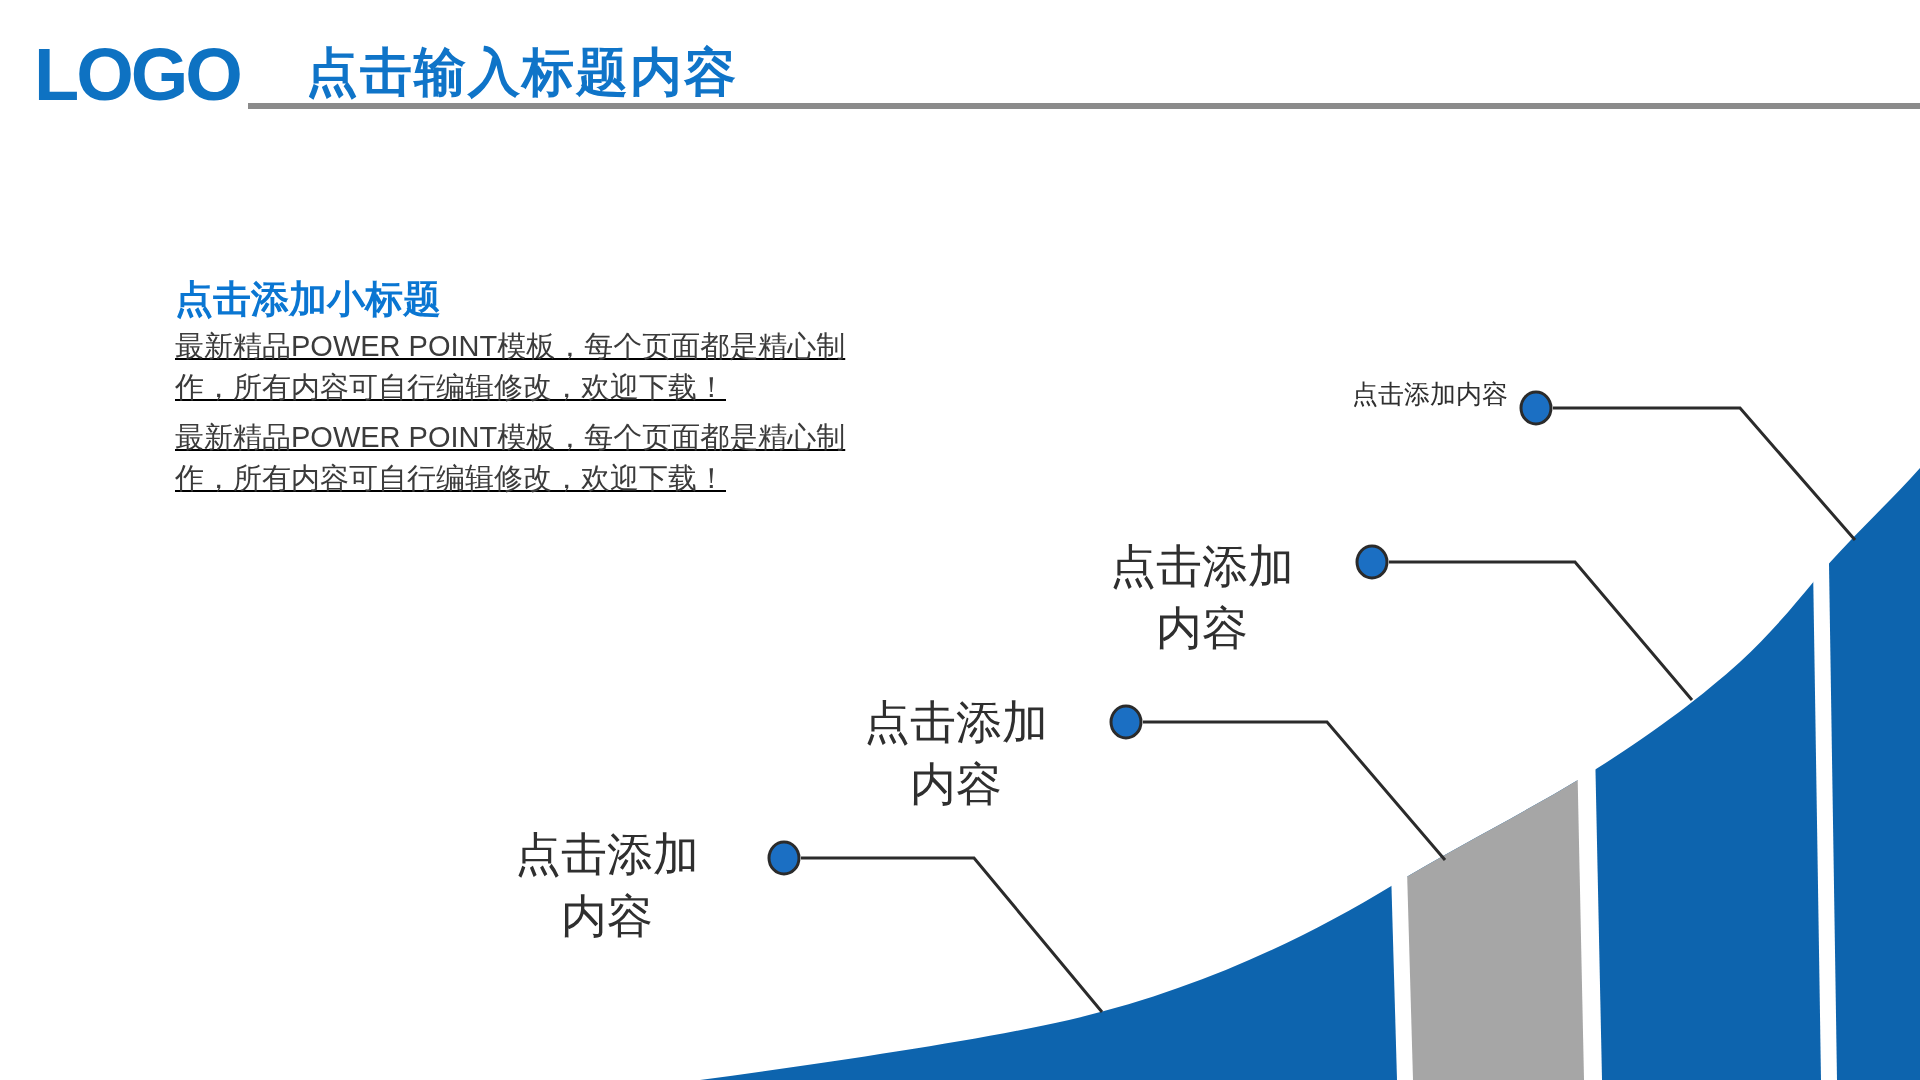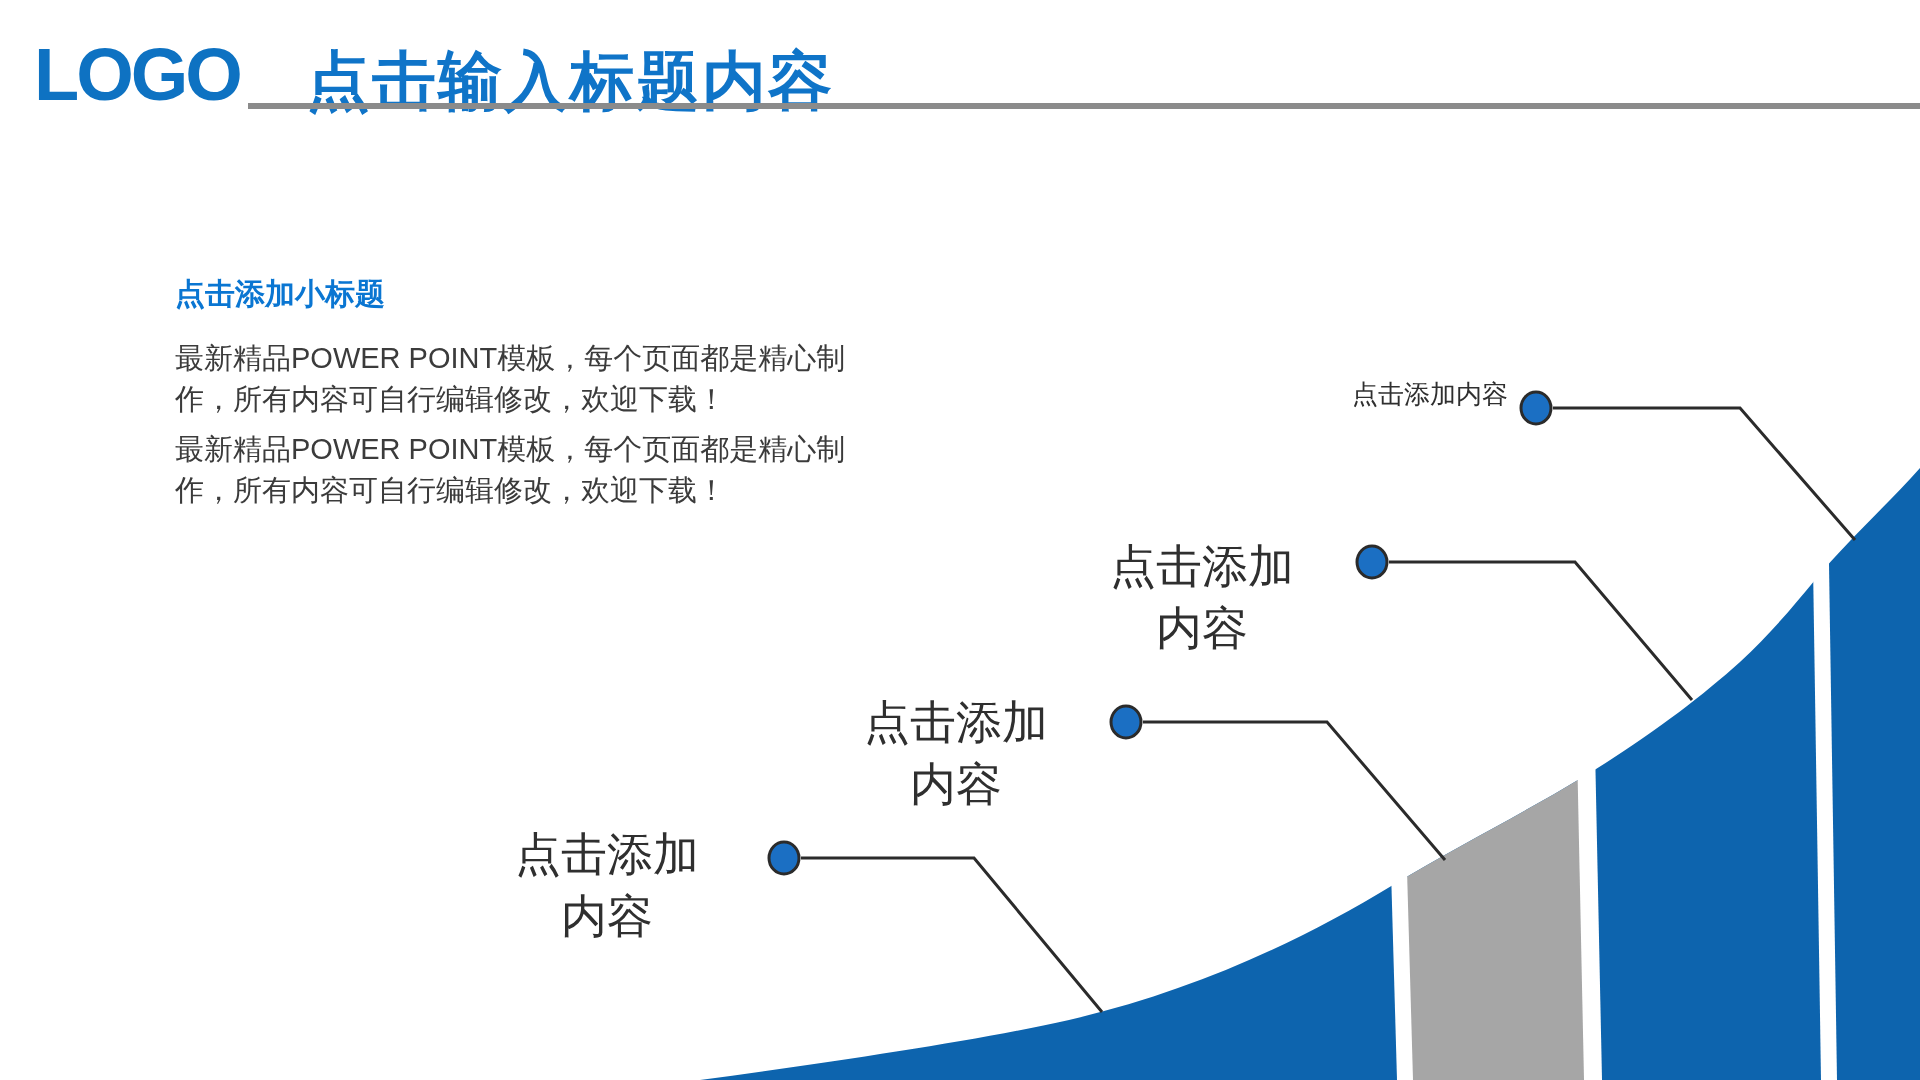--- a/index.html
+++ b/index.html
@@ -7,37 +7,37 @@
   body { position: relative; font-family: "Liberation Sans", sans-serif; }
 
   
   .logo {
     position: absolute; left: 34px; top: 32px;
     font-size: 74px; font-weight: 900; letter-spacing: -3px;
     color: var(--brand-blue);
   }
   .slide-title {
     position: absolute; left: 306px; top: 38px;
-    font-size: 64px; font-weight: bold;
+    font-size: 52px; font-weight: bold;
     color: var(--title-blue);
     letter-spacing: 2px;
   }
   .title-rule {
     position: absolute; left: 248px; top: 103px;
     width: 1672px; height: 6px;
     background: var(--rule-gray);
   }
 
   
   .subtitle {
     position: absolute; left: 175px; top: 274px;
-    font-size: 30px; font-weight: bold;
+    font-size: 38px; font-weight: bold;
     color: var(--subtitle-blue);
   }
-  .intro-paragraphs { position: absolute; left: 175px; top: 338px; width: 860px; }
+  .intro-paragraphs { position: absolute; left: 175px; top: 326px; width: 860px; text-decoration: underline; }
   .intro-paragraphs p {
     font-size: 29px; line-height: 41px;
     color: var(--text-dark);
   }
   .intro-paragraphs p + p { margin-top: 9px; }
 
   
   .chart-svg { position: absolute; left: 0; top: 0; width: 1920px; height: 1080px; }
 
   

